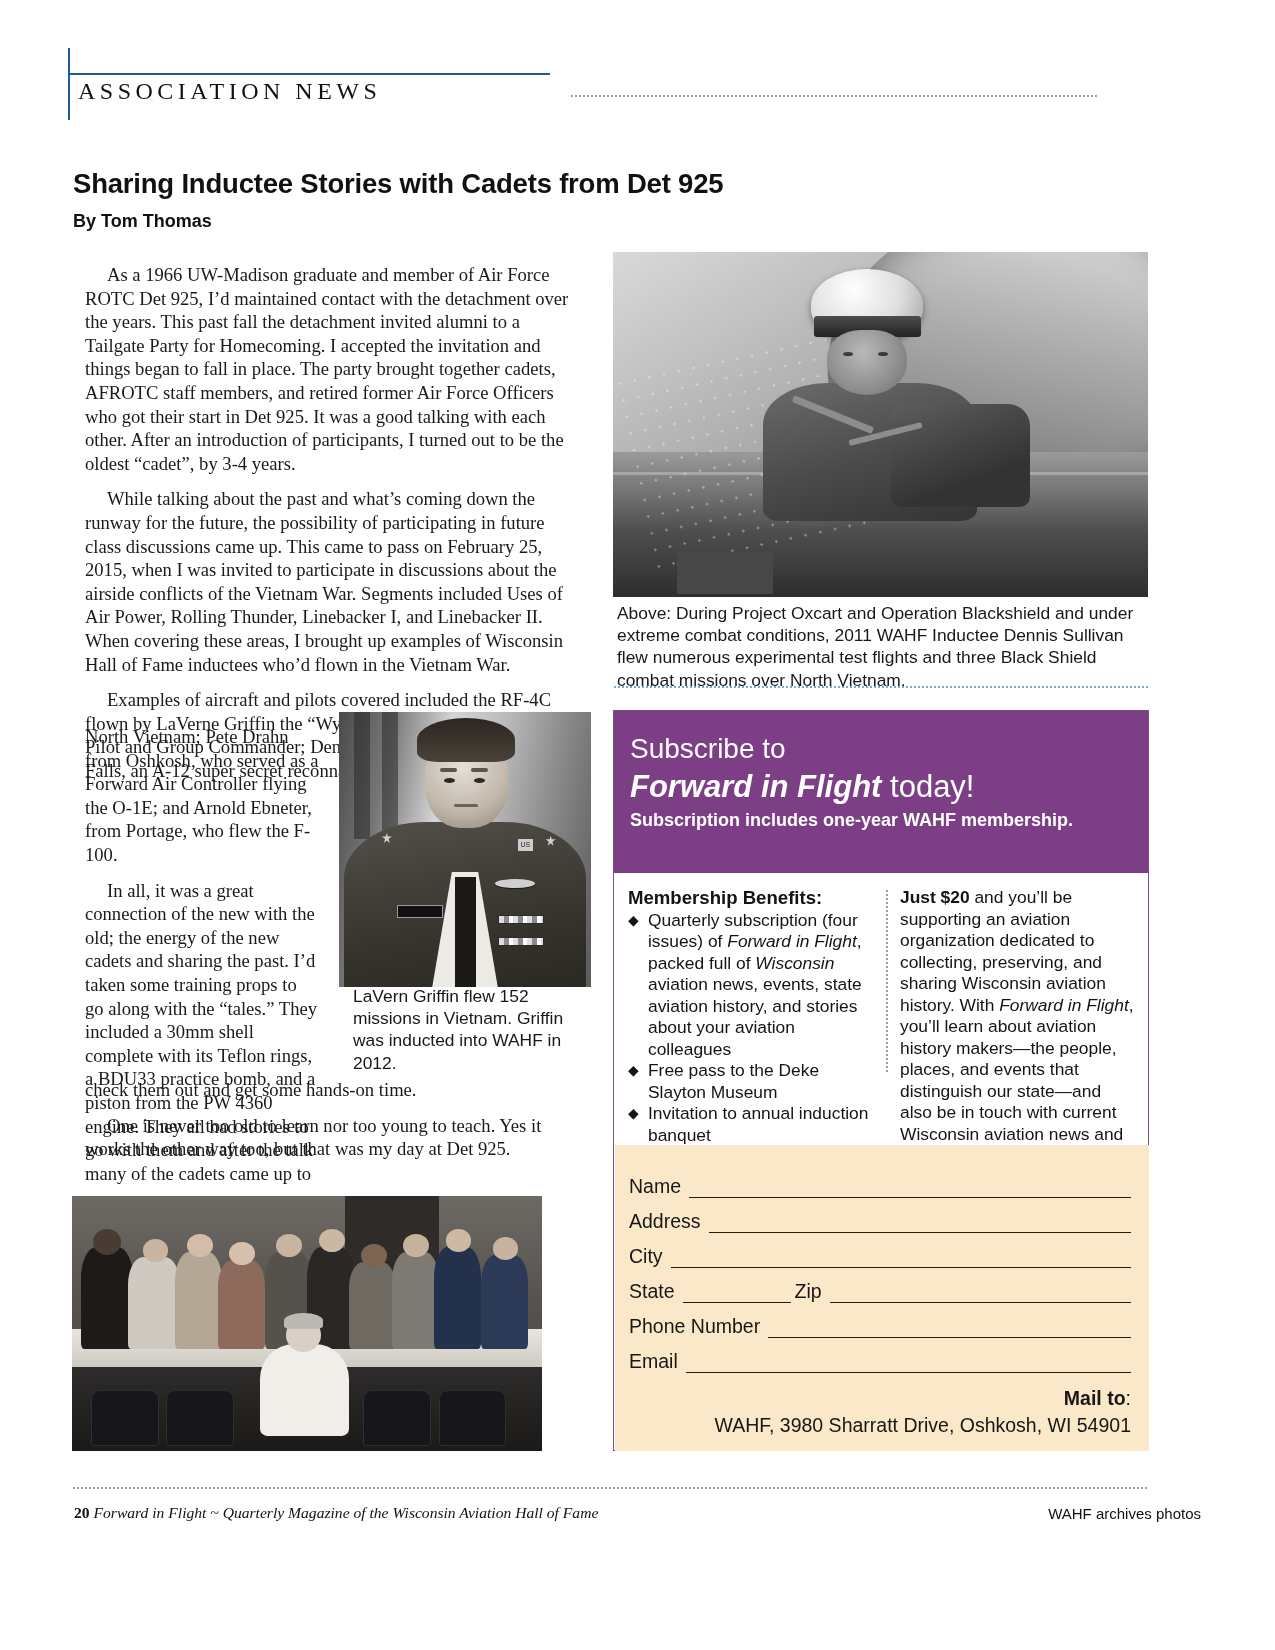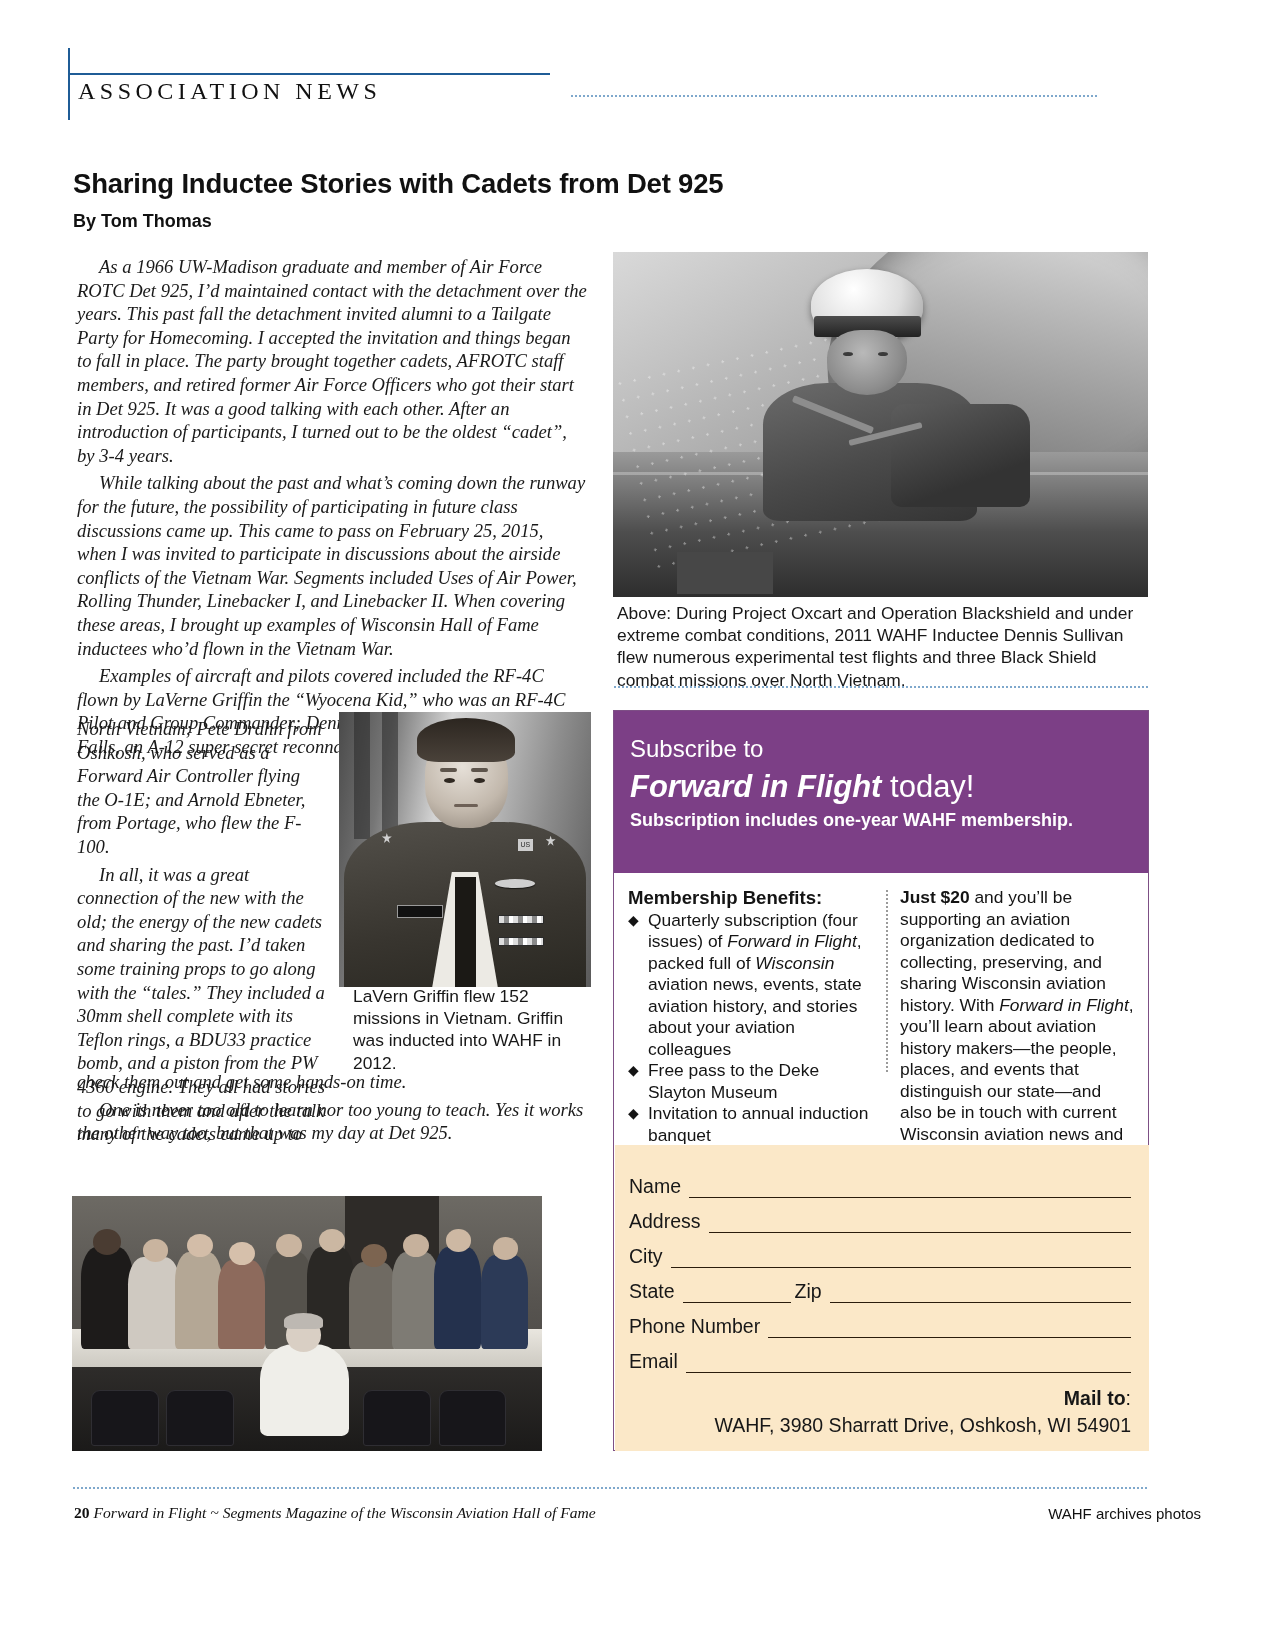--- a/index.html
+++ b/index.html
@@ -73,21 +73,21 @@
   }
 
   
   .bodytext {
     font-family: "Liberation Serif", serif;
     font-size: 18.6px;
     line-height: 23.6px;
     color: #1a1a1a;
     text-align: left;
   }
-  .bodytext p { margin: 4px; text-indent: 22px; font-style: italic; }
+  .bodytext p { margin: 12px; text-indent: 22px; }
   .bodytext p.noindent { text-indent: 0; }
 
   
   #body-col-a {
     position: absolute;
     left: 73px; top: 251px;
     width: 518px;
   }
   
   #body-col-b {
@@ -420,21 +420,21 @@
     position: absolute;
     left: 0; top: 0;
     width: 100%; height: 162px;
     background: #7c3f86;
     box-sizing: border-box;
     padding: 20px 0 0 16px;
     color: #fff;
     font-family: "Liberation Sans", sans-serif;
   }
   .sub-line1 {
-    font-size: 24px;
+    font-size: 28px;
     line-height: 36px;
     font-weight: 400;
   }
   .sub-line2 {
     font-size: 31px;
     line-height: 38px;
     font-weight: 400;
     margin-top: 1px;
   }
   .sub-line2 em {
@@ -751,15 +751,15 @@
     <div id="mail-to">
       <div><span class="bd">Mail to</span>:</div>
       <div>WAHF, 3980 Sharratt Drive, Oshkosh, WI  54901</div>
     </div>
   </div>
 </div>
 
 <div id="footer-rule"></div>
 <div id="footer-left">
   <span class="pg">20</span>
-  <span>Forward in Flight ~ Segments Magazine of the Wisconsin Aviation Hall of Fame</span>
+  <span>Forward in Flight ~ Quarterly Magazine of the Wisconsin Aviation Hall of Fame</span>
 </div>
 <div id="footer-right">WAHF archives photos</div>
 
 </body></html>

